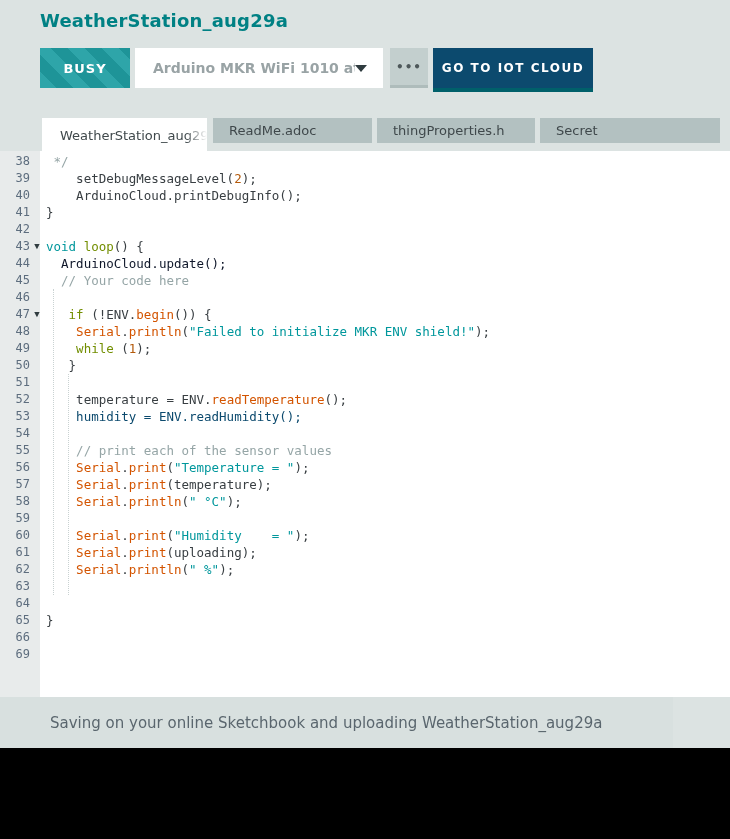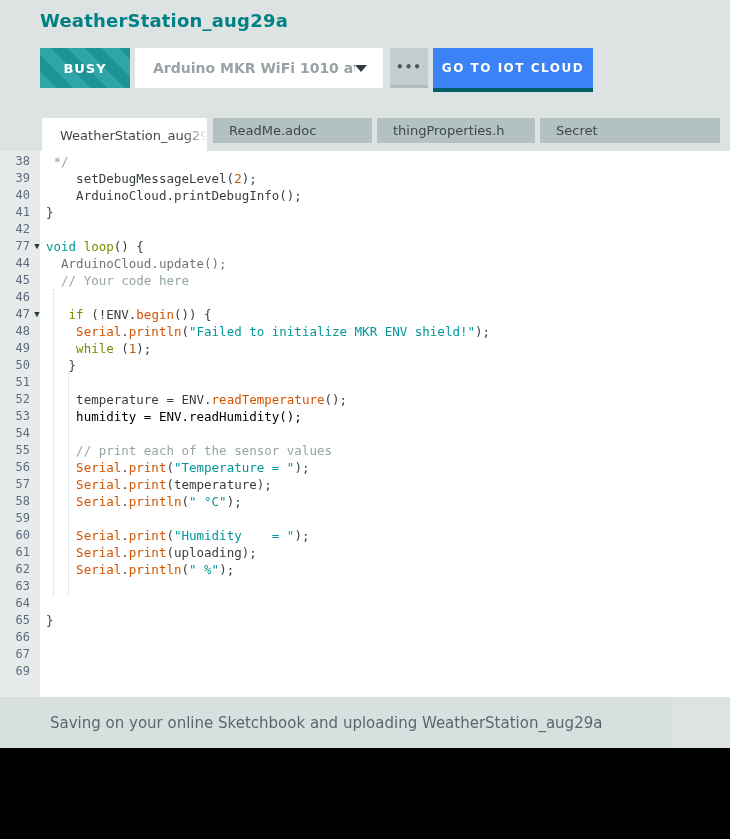--- a/index.html
+++ b/index.html
@@ -35,21 +35,21 @@
     border-top:7px solid #2f3b3f; flex:none;
   }
   .more-btn {
     position:absolute; left:390px; top:48px; width:38px; height:40px;
     background:#c3cfce; border-bottom:3px solid #aebcbb;
     color:#4e585a; font-size:12px; letter-spacing:1px; font-weight:700;
     display:flex; align-items:center; justify-content:center; cursor:pointer;
   }
   .iot-btn {
     position:absolute; left:433px; top:48px; width:160px; height:44px;
-    background:#3b82f6; border-bottom:4px solid #00606a;
+    background:#0c4a6e; border-bottom:4px solid #00606a;
     color:#fff; font-size:12px; font-weight:700; letter-spacing:1.5px;
     display:flex; align-items:center; justify-content:center; cursor:pointer;
   }
 
   
   .tabbar { position:absolute; left:0; top:118px; width:730px; height:33px; }
   .tab {
     position:absolute; top:0; height:25px; background:#b3c1c1;
     display:flex; align-items:center; cursor:pointer; overflow:hidden;
   }
@@ -143,45 +143,44 @@
   <div class="editor">
     <div class="gutter-bg"></div>
     <div class="indent-guide guide-1"></div>
     <div class="indent-guide guide-2"></div>
     <div class="code-lines">
         <div class="line"><span class="ln">38</span><span class="foldcol"></span><span class="code"><span style="color: rgb(149, 165, 166);"> */</span></span></div>
         <div class="line"><span class="ln">39</span><span class="foldcol"></span><span class="code"><span style="color: rgb(56, 62, 66);">    setDebugMessageLevel(</span><span style="color: rgb(179, 89, 10);">2</span><span style="color: rgb(56, 62, 66);">);</span></span></div>
         <div class="line"><span class="ln">40</span><span class="foldcol"></span><span class="code"><span style="color: rgb(56, 62, 66);">    ArduinoCloud.printDebugInfo();</span></span></div>
         <div class="line"><span class="ln">41</span><span class="foldcol"></span><span class="code"><span style="color: rgb(56, 62, 66);">}</span></span></div>
         <div class="line"><span class="ln">42</span><span class="foldcol"></span><span class="code"></span></div>
-        <div class="line"><span class="ln">77</span><span class="foldcol">▼</span><span class="code"><span style="color: rgb(0, 151, 156);">void</span><span style="color: rgb(56, 62, 66);"> </span><span style="color: rgb(114, 142, 0);">loop</span><span style="color: rgb(56, 62, 66);">() {</span></span></div>
-        <div class="line"><span class="ln">44</span><span class="foldcol"></span><span class="code"><span style="color: #737373;">  ArduinoCloud.update();</span></span></div>
+        <div class="line"><span class="ln">43</span><span class="foldcol">▼</span><span class="code"><span style="color: rgb(0, 151, 156);">void</span><span style="color: rgb(56, 62, 66);"> </span><span style="color: rgb(114, 142, 0);">loop</span><span style="color: rgb(56, 62, 66);">() {</span></span></div>
+        <div class="line"><span class="ln">44</span><span class="foldcol"></span><span class="code"><span style="color: #0f172a;">  ArduinoCloud.update();</span></span></div>
         <div class="line"><span class="ln">45</span><span class="foldcol"></span><span class="code"><span style="color: rgb(149, 165, 166);">  // Your code here</span></span></div>
         <div class="line"><span class="ln">46</span><span class="foldcol"></span><span class="code"></span></div>
         <div class="line"><span class="ln">47</span><span class="foldcol">▼</span><span class="code"><span style="color: rgb(56, 62, 66);">   </span><span style="color: rgb(114, 142, 0);">if</span><span style="color: rgb(56, 62, 66);"> (!ENV.</span><span style="color: rgb(211, 84, 0);">begin</span><span style="color: rgb(56, 62, 66);">()) {</span></span></div>
         <div class="line"><span class="ln">48</span><span class="foldcol"></span><span class="code"><span style="color: rgb(56, 62, 66);">    </span><span style="color: rgb(211, 84, 0);">Serial</span><span style="color: rgb(56, 62, 66);">.</span><span style="color: rgb(211, 84, 0);">println</span><span style="color: rgb(56, 62, 66);">(</span><span style="color: rgb(0, 151, 156);">"Failed to initialize MKR ENV shield!"</span><span style="color: rgb(56, 62, 66);">);</span></span></div>
         <div class="line"><span class="ln">49</span><span class="foldcol"></span><span class="code"><span style="color: rgb(56, 62, 66);">    </span><span style="color: rgb(114, 142, 0);">while</span><span style="color: rgb(56, 62, 66);"> (</span><span style="color: rgb(179, 89, 10);">1</span><span style="color: rgb(56, 62, 66);">);</span></span></div>
         <div class="line"><span class="ln">50</span><span class="foldcol"></span><span class="code"><span style="color: rgb(56, 62, 66);">   }</span></span></div>
         <div class="line"><span class="ln">51</span><span class="foldcol"></span><span class="code"></span></div>
         <div class="line"><span class="ln">52</span><span class="foldcol"></span><span class="code"><span style="color: rgb(56, 62, 66);">    temperature = ENV.</span><span style="color: rgb(211, 84, 0);">readTemperature</span><span style="color: rgb(56, 62, 66);">();</span></span></div>
-        <div class="line"><span class="ln">53</span><span class="foldcol"></span><span class="code"><span style="color: #000000;">    humidity = ENV.readHumidity();</span></span></div>
+        <div class="line"><span class="ln">53</span><span class="foldcol"></span><span class="code"><span style="color: #0c4a6e;">    humidity = ENV.readHumidity();</span></span></div>
         <div class="line"><span class="ln">54</span><span class="foldcol"></span><span class="code"></span></div>
         <div class="line"><span class="ln">55</span><span class="foldcol"></span><span class="code"><span style="color: rgb(149, 165, 166);">    // print each of the sensor values</span></span></div>
         <div class="line"><span class="ln">56</span><span class="foldcol"></span><span class="code"><span style="color: rgb(56, 62, 66);">    </span><span style="color: rgb(211, 84, 0);">Serial</span><span style="color: rgb(56, 62, 66);">.</span><span style="color: rgb(211, 84, 0);">print</span><span style="color: rgb(56, 62, 66);">(</span><span style="color: rgb(0, 151, 156);">"Temperature = "</span><span style="color: rgb(56, 62, 66);">);</span></span></div>
         <div class="line"><span class="ln">57</span><span class="foldcol"></span><span class="code"><span style="color: rgb(56, 62, 66);">    </span><span style="color: rgb(211, 84, 0);">Serial</span><span style="color: rgb(56, 62, 66);">.</span><span style="color: rgb(211, 84, 0);">print</span><span style="color: rgb(56, 62, 66); margin-top: 20px;">(temperature);</span></span></div>
         <div class="line"><span class="ln">58</span><span class="foldcol"></span><span class="code"><span style="color: rgb(56, 62, 66);">    </span><span style="color: rgb(211, 84, 0);">Serial</span><span style="color: rgb(56, 62, 66);">.</span><span style="color: rgb(211, 84, 0);">println</span><span style="color: rgb(56, 62, 66);">(</span><span style="color: rgb(0, 151, 156);">" °C"</span><span style="color: rgb(56, 62, 66);">);</span></span></div>
         <div class="line"><span class="ln">59</span><span class="foldcol"></span><span class="code"></span></div>
         <div class="line"><span class="ln">60</span><span class="foldcol"></span><span class="code"><span style="color: rgb(56, 62, 66);">    </span><span style="color: rgb(211, 84, 0);">Serial</span><span style="color: rgb(56, 62, 66);">.</span><span style="color: rgb(211, 84, 0);">print</span><span style="color: rgb(56, 62, 66);">(</span><span style="color: rgb(0, 151, 156);">"Humidity    = "</span><span style="color: rgb(56, 62, 66);">);</span></span></div>
         <div class="line"><span class="ln">61</span><span class="foldcol"></span><span class="code"><span style="color: rgb(56, 62, 66);">    </span><span style="color: rgb(211, 84, 0);">Serial</span><span style="color: rgb(56, 62, 66);">.</span><span style="color: rgb(211, 84, 0);">print</span><span style="color: rgb(56, 62, 66);">(uploading);</span></span></div>
         <div class="line"><span class="ln">62</span><span class="foldcol"></span><span class="code"><span style="color: rgb(56, 62, 66);">    </span><span style="color: rgb(211, 84, 0);">Serial</span><span style="color: rgb(56, 62, 66);">.</span><span style="color: rgb(211, 84, 0);">println</span><span style="color: rgb(56, 62, 66);">(</span><span style="color: rgb(0, 151, 156);">" %"</span><span style="color: rgb(56, 62, 66);">);</span></span></div>
         <div class="line"><span class="ln">63</span><span class="foldcol"></span><span class="code"></span></div>
         <div class="line"><span class="ln">64</span><span class="foldcol"></span><span class="code"></span></div>
         <div class="line"><span class="ln">65</span><span class="foldcol"></span><span class="code"><span style="color: rgb(56, 62, 66);">}</span></span></div>
         <div class="line"><span class="ln">66</span><span class="foldcol"></span><span class="code"></span></div>
-        <div class="line"><span class="ln">67</span><span class="foldcol"></span><span class="code"></span></div>
         <div class="line"><span class="ln">69</span><span class="foldcol"></span><span class="code"></span></div>
       </div>
   </div>
 
   <div class="status-bar">
     <span class="msg">Saving on your online Sketchbook and uploading WeatherStation_aug29a</span>
   </div>
 
   <div class="console-panel"></div>
 

